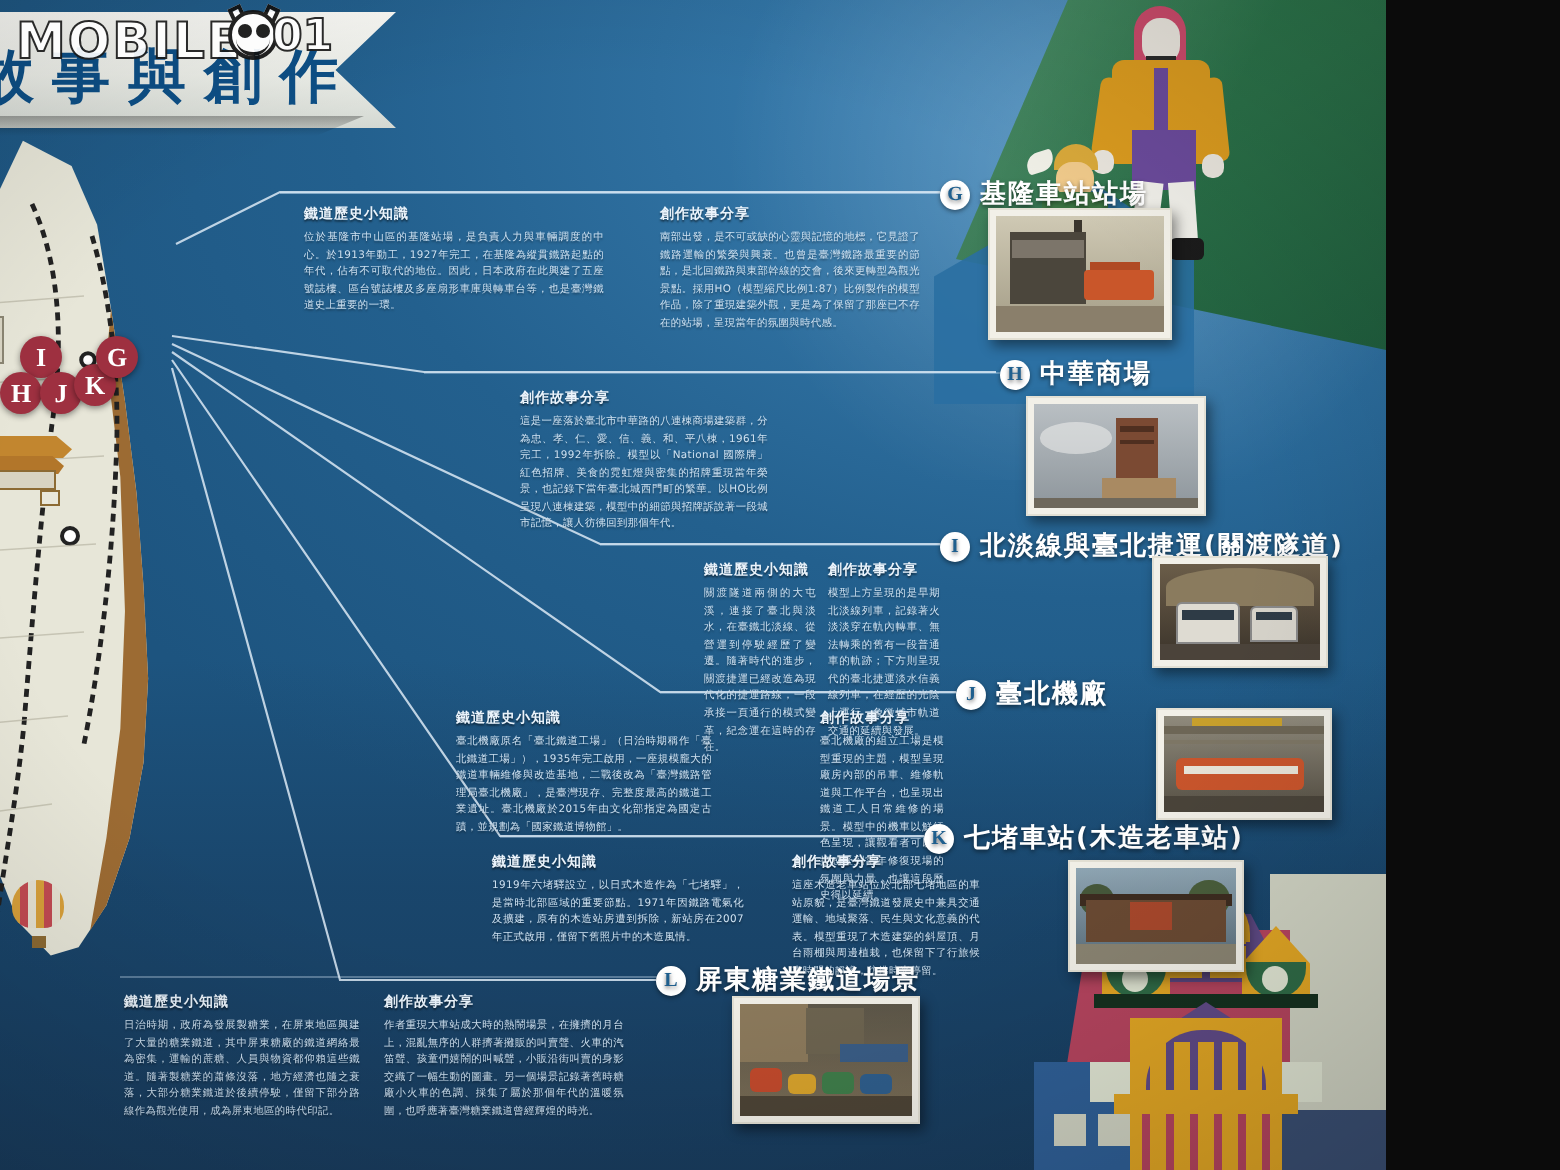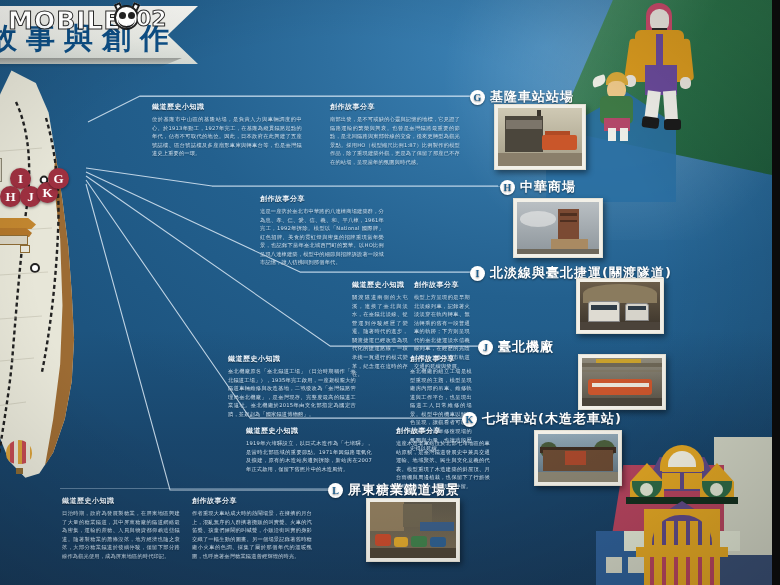--- a/index.html
+++ b/index.html
@@ -1,17 +1,17 @@
 <!DOCTYPE html>
 <html><head>
 <meta charset="utf-8">
 <style>
   html,body{margin:0;padding:0;background:#0b0b0b;}
   #stage{
-    position:relative;width:772px;height:585px;overflow:hidden;
+    position:relative;width:693px;height:585px;overflow:hidden;
     font-family:"DejaVu Sans","Liberation Sans",sans-serif;
     background:#1d5a86;
   }
   
   .bg-board{
     position:absolute;left:0;top:0;width:780px;height:585px;
     background:
       radial-gradient(ellipse 620px 420px at 70% 8%, #3f87bb 0%, #2e6f9f 35%, #23608e 60%, #1d547f 100%);
   }
   .bg-lower{
@@ -575,16 +575,16 @@
   </div>
 
   <div class="vig"></div>
 
   <div class="wm">
     <div class="wm-txt">MOBILE</div>
     <div class="wm-ear1"></div>
     <div class="wm-ear2"></div>
     <div class="wm-face"></div>
     <div class="wm-smile"></div>
-    <div class="wm-01">02</div>
+    <div class="wm-01">01</div>
   </div>
 
 </div>
 
 </body></html>

